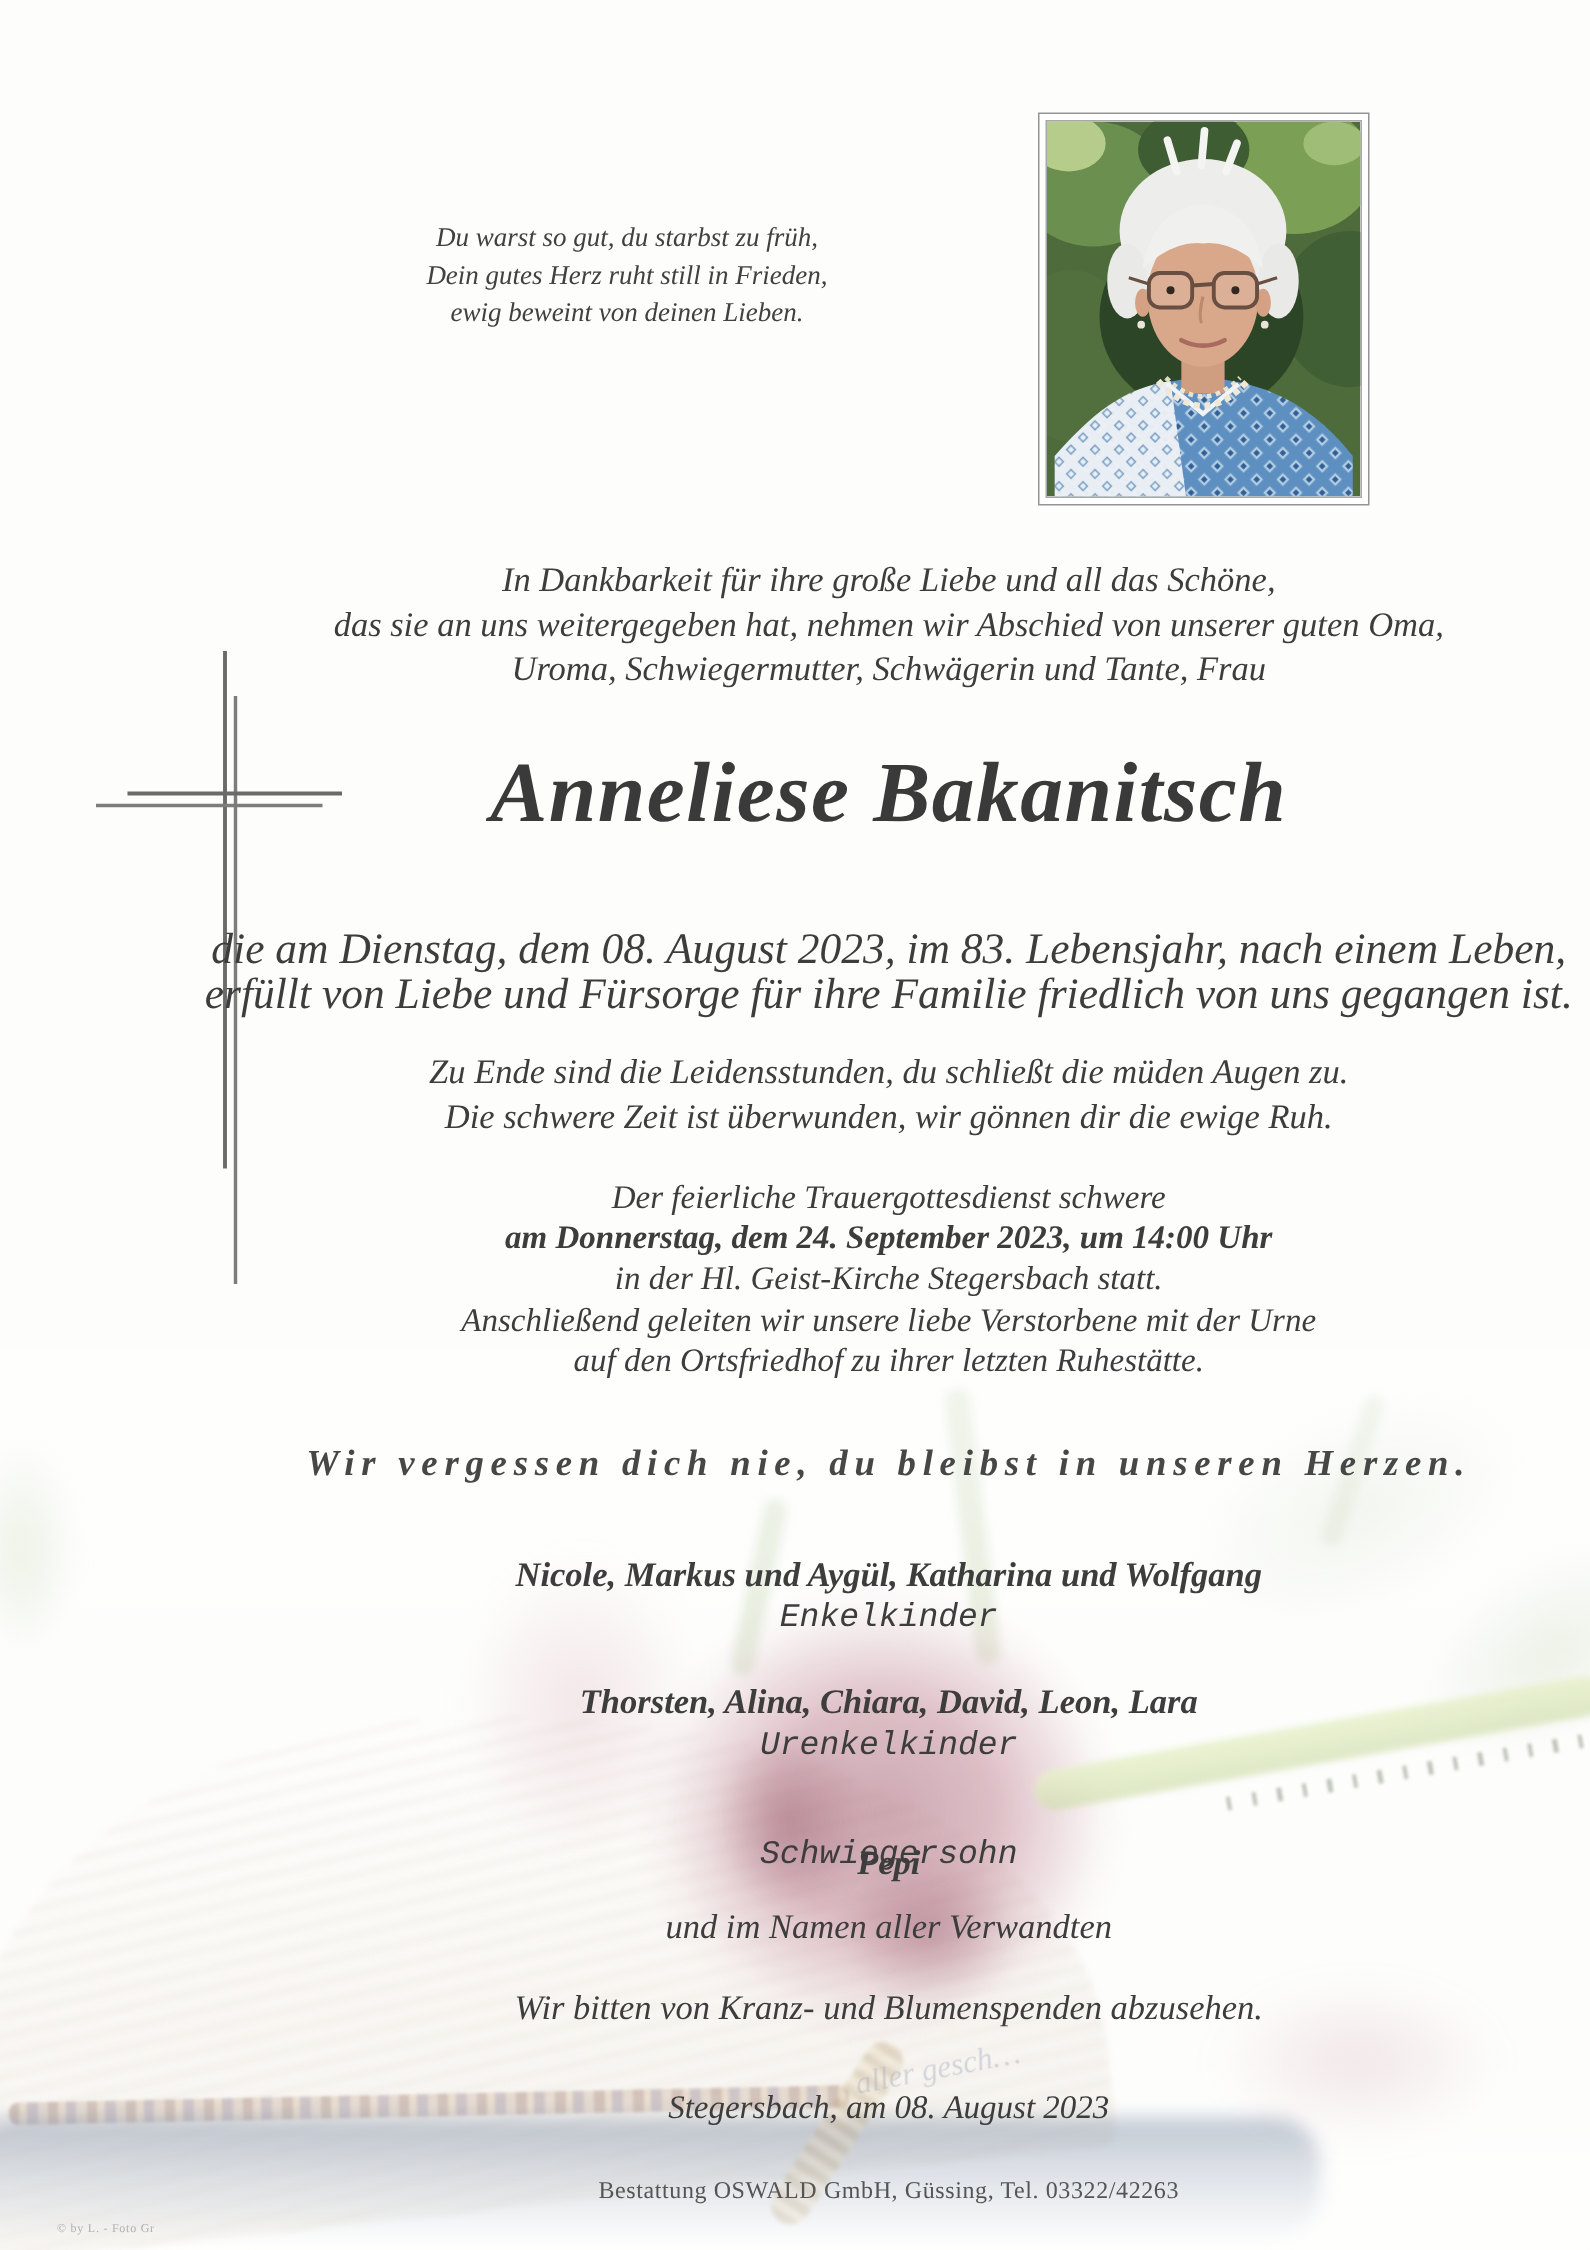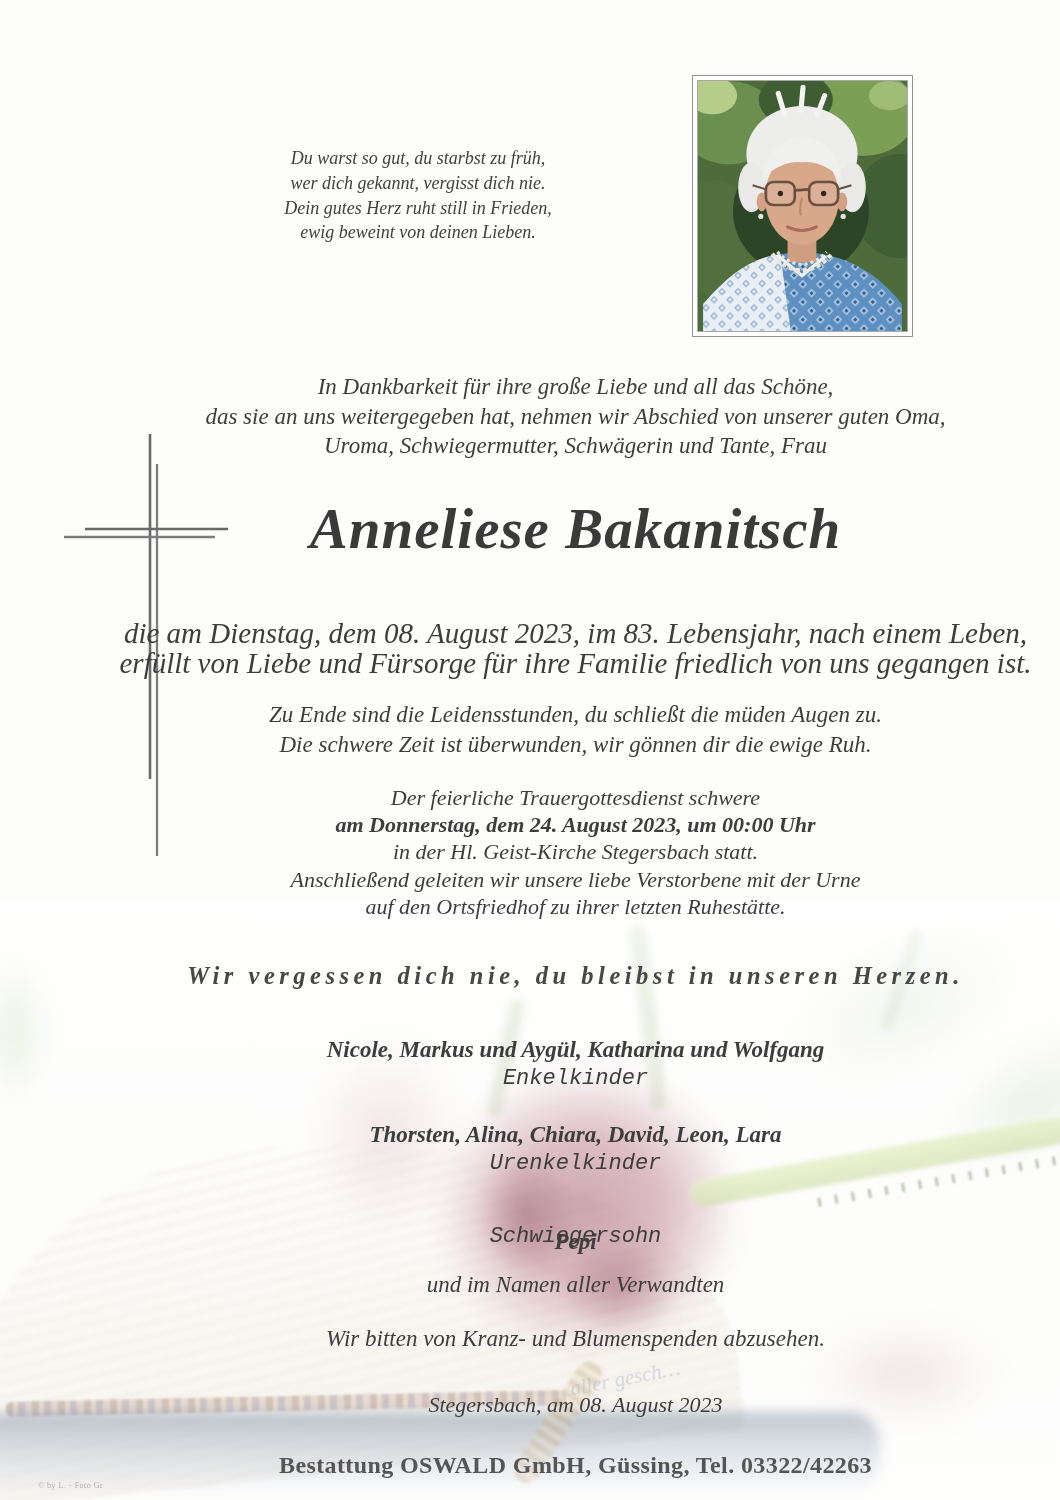--- a/index.html
+++ b/index.html
@@ -95,38 +95,38 @@
   .cross{position:absolute;left:50px;top:424px;width:200px;height:440px;z-index:2;}
   
   .photo-frame{
     position:absolute;left:692px;top:75px;width:221px;height:262px;z-index:2;
     border:1.5px solid #949494;background:#fff;padding:4px;box-sizing:border-box;
   }
   .photo-inner{width:100%;height:100%;border:1px solid #a8a8a8;box-sizing:border-box;overflow:hidden;}
   .photo-inner svg{display:block;width:100%;height:100%;}
   
   .txt{position:absolute;z-index:3;text-align:center;font-style:italic;}
-  .col{left:108px;width:935px;text-align:center;}
+  .col{left:125px;width:935px;text-align:center;}
   .poem{left:223px;top:146px;width:390px;font-size:18px;line-height:24.8px;color:#414141;}
   .intro{top:372px;font-size:23px;line-height:29.5px;}
   .name{top:496px;font-size:57px;font-weight:bold;letter-spacing:1px;color:#3a3a3a;}
   .obituary{top:618px;font-size:29px;line-height:30px;}
   .verse2{top:700px;font-size:23px;line-height:30px;}
   .service{top:784px;font-size:22px;line-height:27.2px;}
   .bold{font-weight:bold;}
   .remembrance{top:962px;font-size:24.5px;font-weight:bold;letter-spacing:4.5px;color:#474747;}
   .m-names{font-size:23px;font-weight:bold;}
   .m-rel{font-size:22px;font-family:Liberation Mono, monospace;}
   .g1n{top:1037px;} .g1r{top:1066px;}
   .g2n{top:1122px;} .g2r{top:1151px;}
   .g3n{top:1193px;margin-top:36px;} .g3r{top:1224px;}
   .relatives{top:1272px;font-size:23px;}
   .flowers{top:1326px;font-size:23px;}
   .placedate{top:1392px;font-size:22px;}
-  .footerline{top:1452px;font-size:24px;font-style:normal;color:#555;letter-spacing:.4px;font-weight:bold;}
+  .footerline{top:1452px;font-size:16px;font-style:normal;color:#555;letter-spacing:.4px;}
   .copyright{position:absolute;left:38px;top:1481px;z-index:3;font-size:8px;
     font-style:normal;color:rgba(165,165,165,.85);letter-spacing:.5px;}
 </style>
 </head>
 <body>
 
 <div class="bg book-pages"></div>
 <div class="bg book-ornament"></div>
 <div class="bg book-cover"></div>
 <div class="bg book-braid"></div>
@@ -218,21 +218,20 @@
       <circle cx="141" cy="130" r="2.5" fill="#e8e4da"></circle>
 
       <path d="M72,166 Q101,198 130,166" fill="none" stroke="#efe8d6" stroke-width="4" stroke-dasharray="4,3"></path>
       <path d="M77,164 Q101,188 125,164" fill="none" stroke="#f3ecda" stroke-width="3" stroke-dasharray="3,3" opacity="0.9"></path>
     </svg>
   </div>
 </div>
 
 <div class="txt poem">
   <div>Du warst so gut, du starbst zu früh,</div>
-  <div>wer dich gekannt, vergisst dich nie.</div>
   <div>Dein gutes Herz ruht still in Frieden,</div>
   <div>ewig beweint von deinen Lieben.</div>
 </div>
 
 <div class="txt col intro">
   <div>In Dankbarkeit für ihre große Liebe und all das Schöne,</div>
   <div>das sie an uns weitergegeben hat, nehmen wir Abschied von unserer guten Oma,</div>
   <div>Uroma, Schwiegermutter, Schwägerin und Tante, Frau</div>
 </div>
 
@@ -243,21 +242,21 @@
   <div>erfüllt von Liebe und Fürsorge für ihre Familie friedlich von uns gegangen ist.</div>
 </div>
 
 <div class="txt col verse2">
   <div>Zu Ende sind die Leidensstunden, du schließt die müden Augen zu.</div>
   <div>Die schwere Zeit ist überwunden, wir gönnen dir die ewige Ruh.</div>
 </div>
 
 <div class="txt col service">
   <div>Der feierliche Trauergottesdienst schwere</div>
-  <div class="bold">am Donnerstag, dem 24. August 2023, um 00:00 Uhr</div>
+  <div class="bold">am Donnerstag, dem 24. September 2023, um 14:00 Uhr</div>
   <div>in der Hl. Geist-Kirche Stegersbach statt.</div>
   <div>Anschließend geleiten wir unsere liebe Verstorbene mit der Urne</div>
   <div>auf den Ortsfriedhof zu ihrer letzten Ruhestätte.</div>
 </div>
 
 <div class="txt col remembrance">Wir vergessen dich nie, du bleibst in unseren Herzen.</div>
 
 <div class="txt col m-names g1n">Nicole, Markus und Aygül, Katharina und Wolfgang</div>
 <div class="txt col m-rel  g1r">Enkelkinder</div>
 

